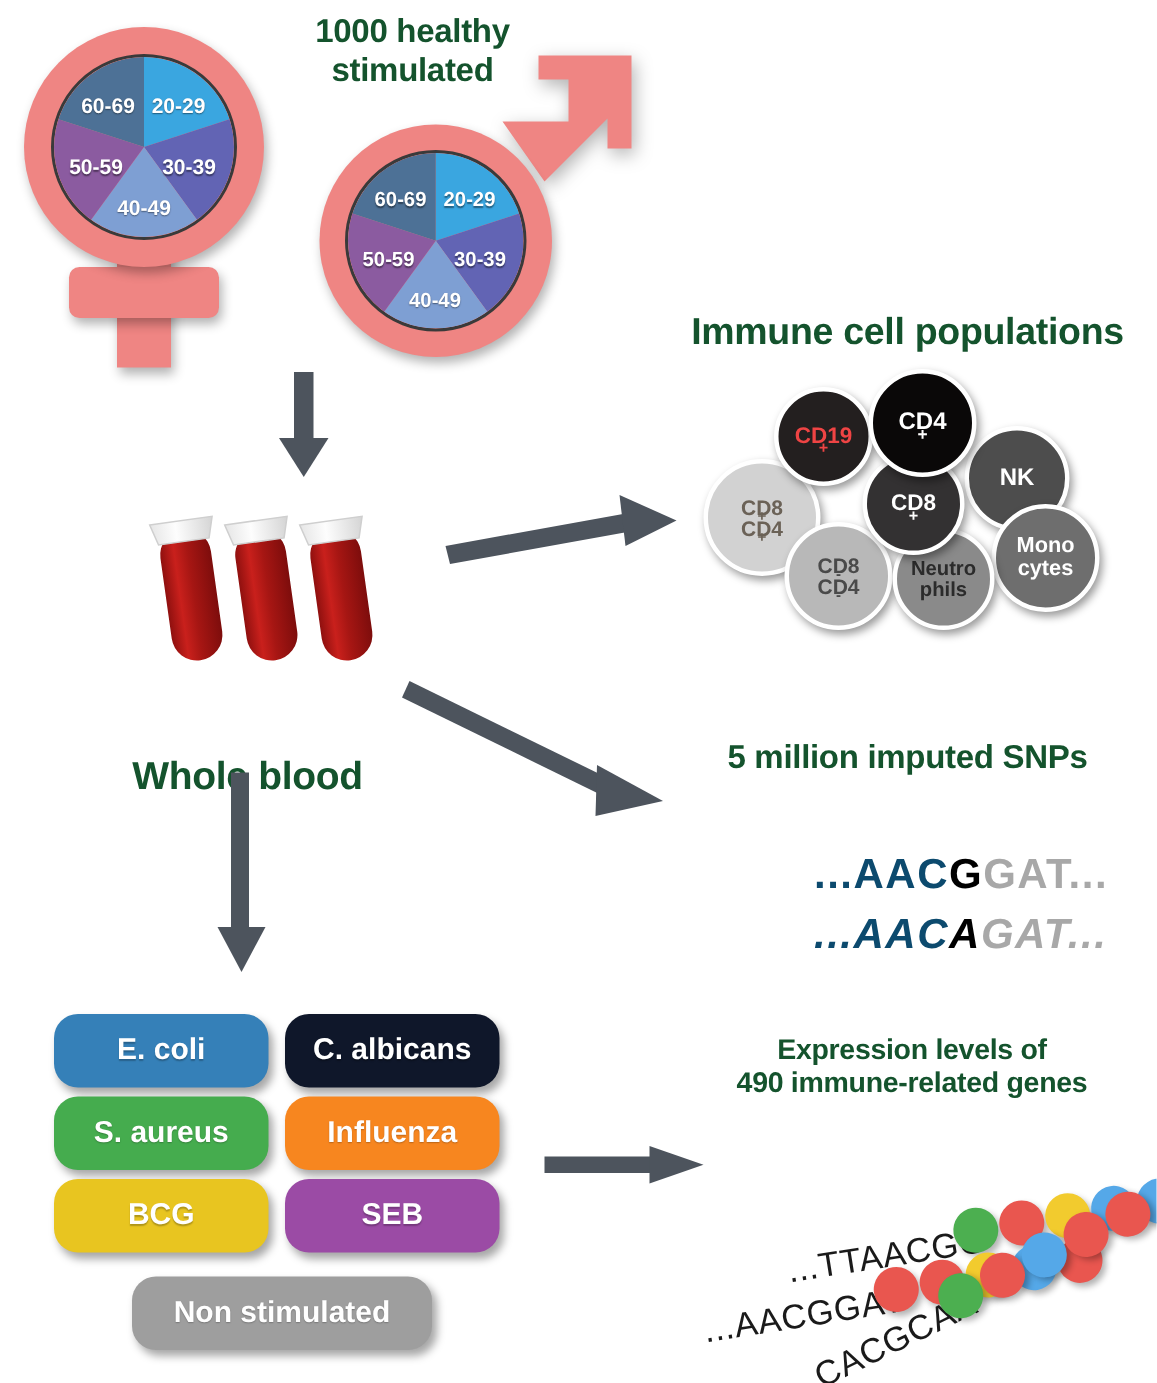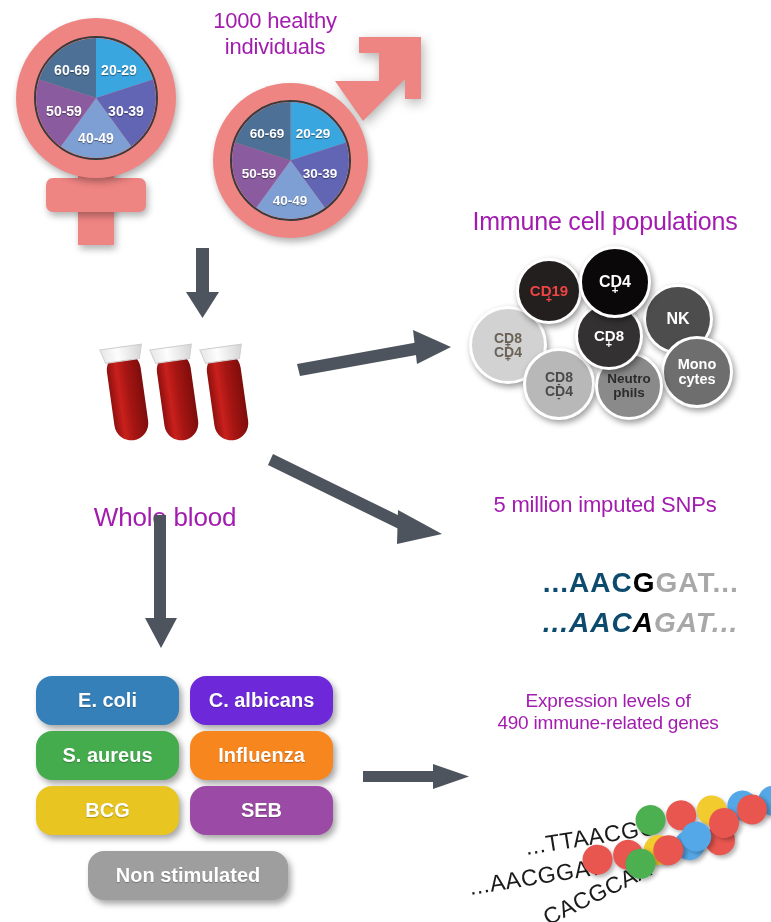--- a/index.html
+++ b/index.html
@@ -10,22 +10,22 @@
     position: relative;
     overflow: hidden;
   }
   .stage { position: absolute; inset: 0; }
 
   
   .abs { position: absolute; }
 
   
   .heading {
-    font-weight: normal;
-    color: #a21caf;
+    font-weight: bold;
+    color: #14532d;
     text-align: center;
     line-height: 1.18;
     letter-spacing: -0.2px;
   }
 
   
   .sym-wrap { position: absolute; }
   .sym-ring {
     position: absolute;
     border-radius: 50%;
@@ -121,21 +121,21 @@
     box-shadow: 2px 3px 4px rgba(0,0,0,0.30);
   }
 </style>
 </head>
 <body>
 
 <div class="stage">
 
   <div class="abs heading" style="left:180px; top:8px; width:190px; font-size:22px;">
     <div>1000 healthy</div>
-    <div>individuals</div>
+    <div>stimulated</div>
   </div>
 
   <div class="sym-wrap" style="left:8px; top:10px; width:190px; height:240px;">
 
     <div class="f-stem" style="left:70px; top:130px; width:36px; height:105px;"></div>
     <div class="f-bar" style="left:38px; top:168px; width:100px; height:34px;"></div>
 
     <div class="sym-ring" style="left:8px; top:8px; width:160px; height:160px;"></div>
 
     <div class="pie" style="left:26px; top:26px; width:124px; height:124px;">
@@ -318,21 +318,21 @@
       <span class="snp-faint">...AAC</span><span class="snp-dark">G</span><span class="snp-mid">GAT...</span>
     </div>
     <div class="snp-row" style="left:0px; top:40px; font-size:28px;font-style:italic;">
       <span class="snp-faint">...AAC</span><span class="snp-dark">A</span><span class="snp-mid">GAT...</span>
     </div>
   </div>
 
   <div class="pill" style="left:36px; top:676px; width:143px; height:49px; background:#3580b8; font-size:20px;">
     <span>E. coli</span>
   </div>
-  <div class="pill" style="left:190px; top:676px; width:143px; height:49px; background:#6d28d9; font-size:20px;">
+  <div class="pill" style="left:190px; top:676px; width:143px; height:49px; background:#0f172a; font-size:20px;">
     <span>C. albicans</span>
   </div>
   <div class="pill" style="left:36px; top:731px; width:143px; height:49px; background:#45ac4e; font-size:20px;">
     <span>S. aureus</span>
   </div>
   <div class="pill" style="left:190px; top:731px; width:143px; height:49px; background:#f7861f; font-size:20px;">
     <span>Influenza</span>
   </div>
   <div class="pill" style="left:36px; top:786px; width:143px; height:49px; background:#e8c520; font-size:20px;">
     <span>BCG</span>

